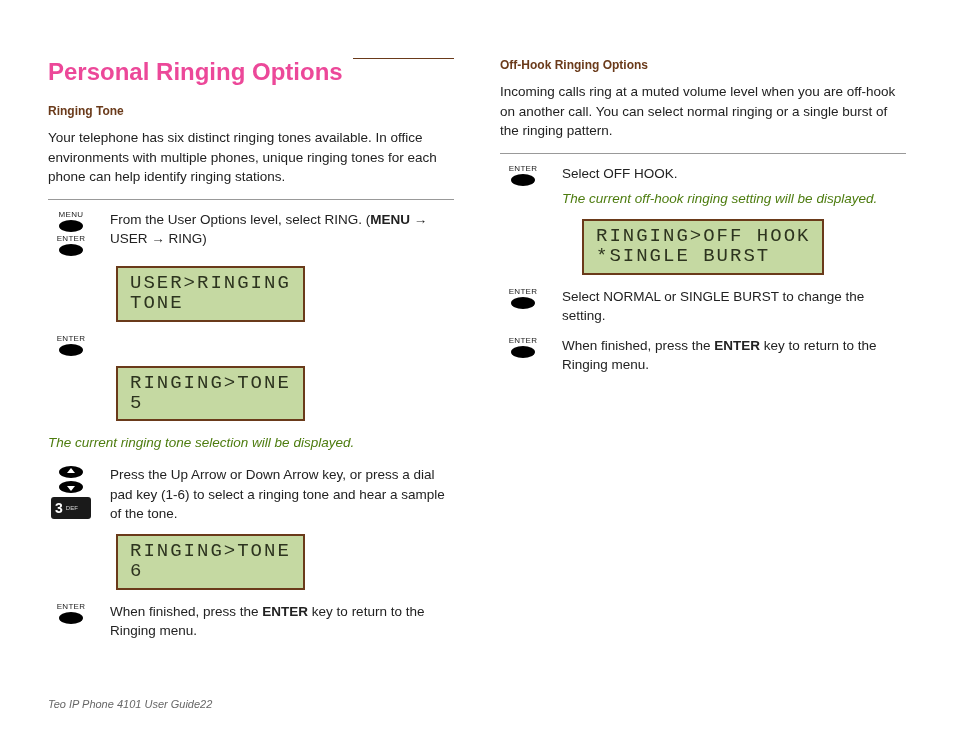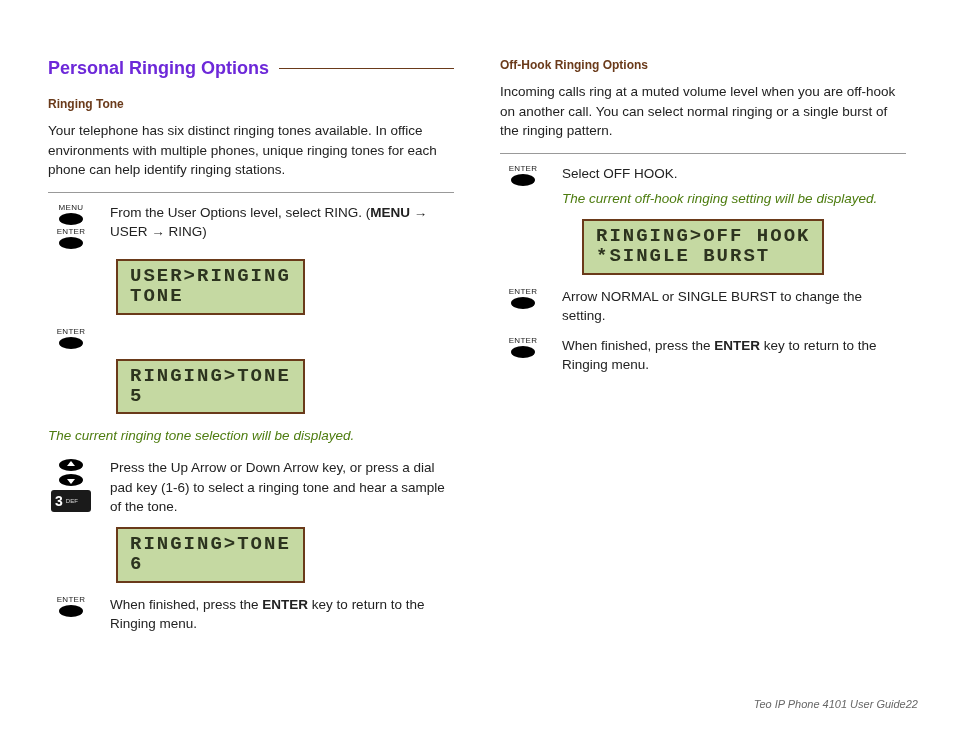--- a/index.html
+++ b/index.html
@@ -17,26 +17,25 @@
   .page {
     padding: 58px 48px 40px 48px;
     display: flex;
     gap: 46px;
   }
   .col {
     flex: 1 1 0;
     min-width: 0;
   }
   h1.section {
-    font-size: 18px;
+    font-size: 24px;
     font-weight: 700;
-    color: #6d28d9;
+    color: #ec4899;
     margin: 0 0 18px 0;
     display: flex;
-    align-items: center;
     gap: 10px;
   }
   h1.section::after {
     content: "";
     flex: 1;
     height: 1px;
     background: #6a3a1a;
   }
   h2.sub {
     font-size: 12px;
@@ -127,29 +126,29 @@
     display: inline-block;
     border: 2px solid #6a3a1a;
     background: #c5d9a2;
     padding: 6px 12px;
     font-family: "Courier New", monospace;
     font-size: 19px;
     line-height: 1.05;
     letter-spacing: 2px;
     color: #2d341f;
     white-space: pre;
-    font-weight: 700;
+    font-weight: 400;
   }
   .footer {
     position: absolute;
     left: 48px;
     right: 36px;
     bottom: 28px;
     display: flex;
-    justify-content: flex-end;
+    justify-content: flex-start;
     font-style: italic;
     font-size: 11px;
     color: #666;
   }
   hr.thin {
     border: none;
     border-top: 1px solid #999;
     margin: 4px 0 10px 0;
   }
   b { font-weight: 700; }
@@ -261,21 +260,21 @@
 *SINGLE BURST</div>
     </div>
 
     <div class="step">
       <div class="icons">
         <div class="btn">
           <span>ENTER</span>
           <div class="oval"></div>
         </div>
       </div>
-      <div class="text">Arrow NORMAL or SINGLE BURST to change the setting.</div>
+      <div class="text">Select NORMAL or SINGLE BURST to change the setting.</div>
     </div>
 
     <div class="step">
       <div class="icons">
         <div class="btn">
           <span>ENTER</span>
           <div class="oval"></div>
         </div>
       </div>
       <div class="text">

